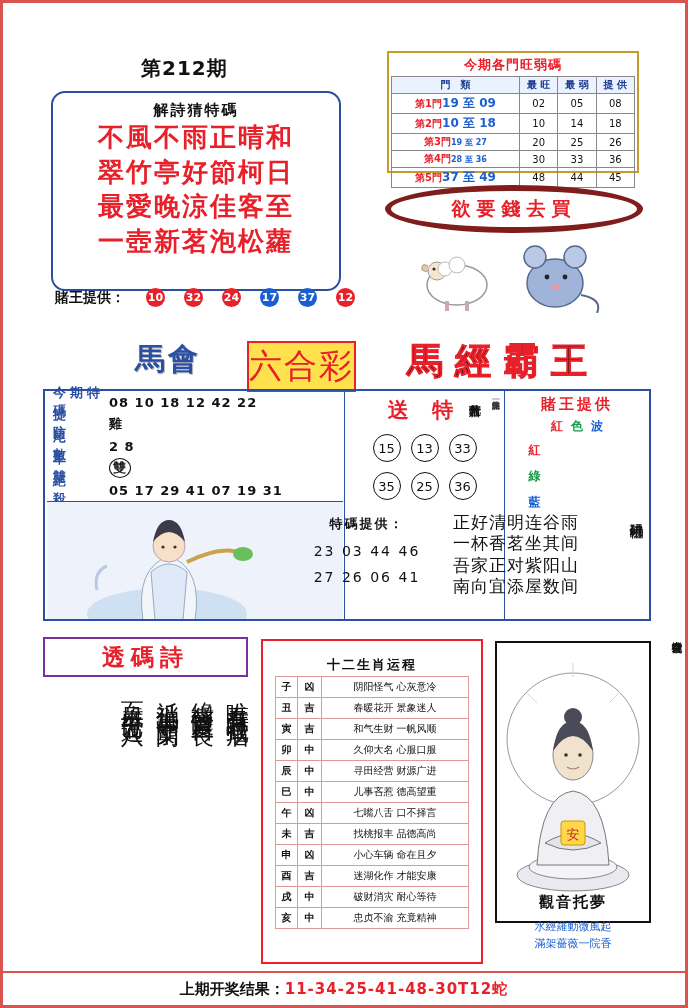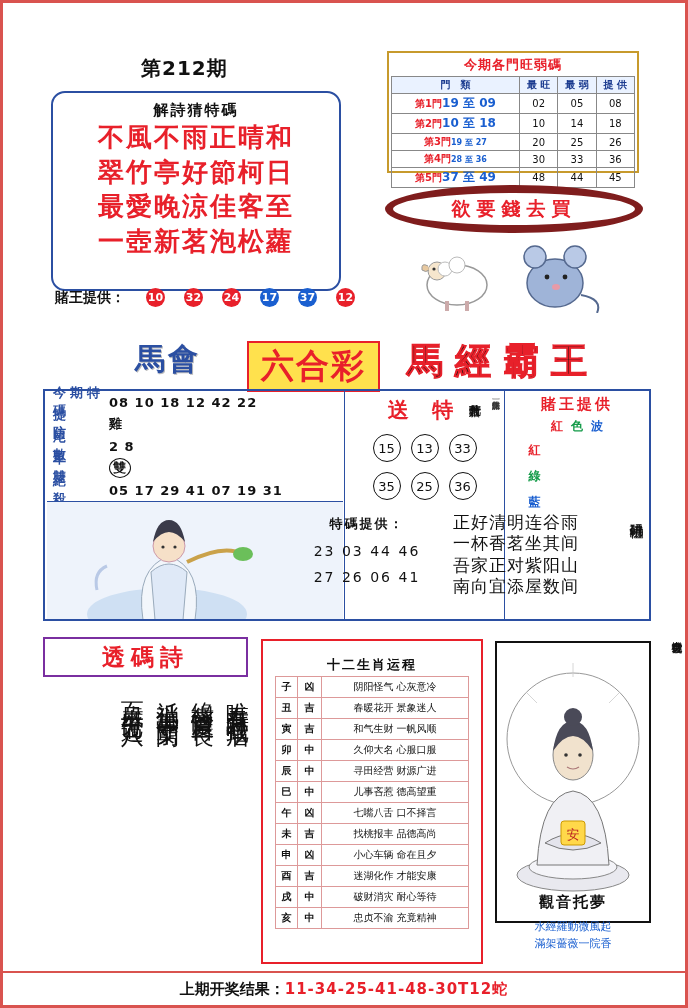--- a/index.html
+++ b/index.html
@@ -108,21 +108,21 @@
   }
   table.men th { background: #eaf2ff; color: #1a3a8f; font-weight: bold; }
   .men-cell { font-weight: bold; }
   .c1 { color: #e8202a; } .c2 { color: #1a5fd0; } .c3 { color: #149b49; }
 
   
   .oval {
     position: absolute;
     left: 382px; top: 182px;
     width: 258px; height: 48px;
-    border: 8px solid #7f1d1d;
+    border: 6px solid #7f1d1d;
     border-radius: 50%;
     display: flex;
     align-items: center;
     justify-content: center;
     background: #fff;
   }
   .oval span {
     font-size: 19px;
     font-weight: bold;
     color: #e8202a;
@@ -141,24 +141,24 @@
     width: 644px; height: 52px;
   }
   .banner .b1 {
     position: absolute; left: 110px; top: 4px;
     font-size: 30px; font-weight: bold; color: #2b4fa2;
     letter-spacing: 3px;
     text-shadow: 1px 1px 0 #bbb;
   }
   .banner .b2 {
     position: absolute; left: 222px; top: 6px;
-    font-size: 33px; font-weight: bold; color: #e8202a;
+    font-size: 33px; font-weight: normal; color: #e8202a;
     letter-spacing: 2px;
     background: #ffe14d;
-    padding: 1px 12px;
+    padding: 1px 0;
     border: 2px solid #e8202a;
   }
   .banner .b3 {
     position: absolute; left: 382px; top: 2px;
     font-size: 36px; font-weight: bold; color: #111;
     letter-spacing: 12px;
     -webkit-text-stroke: 1px #e8202a;
   }
 
   

